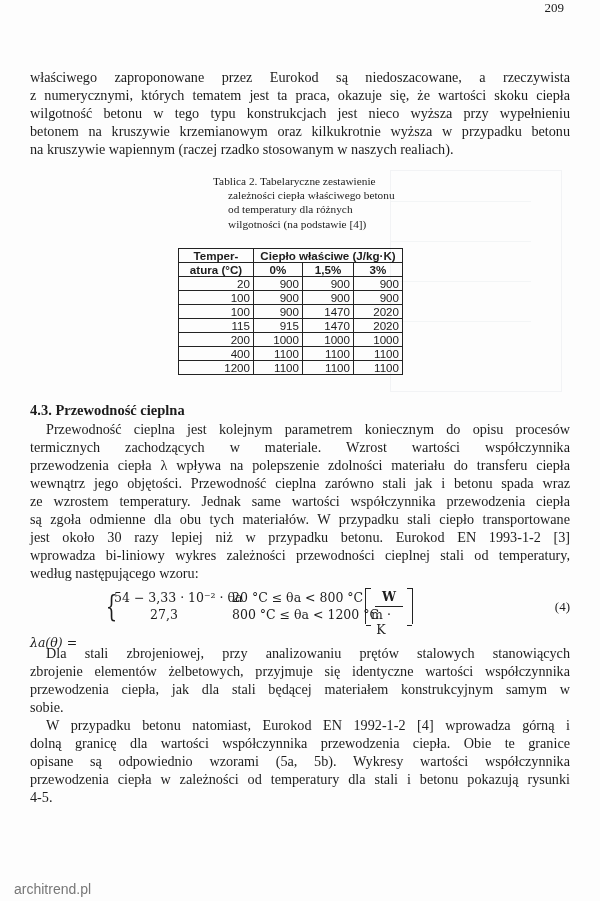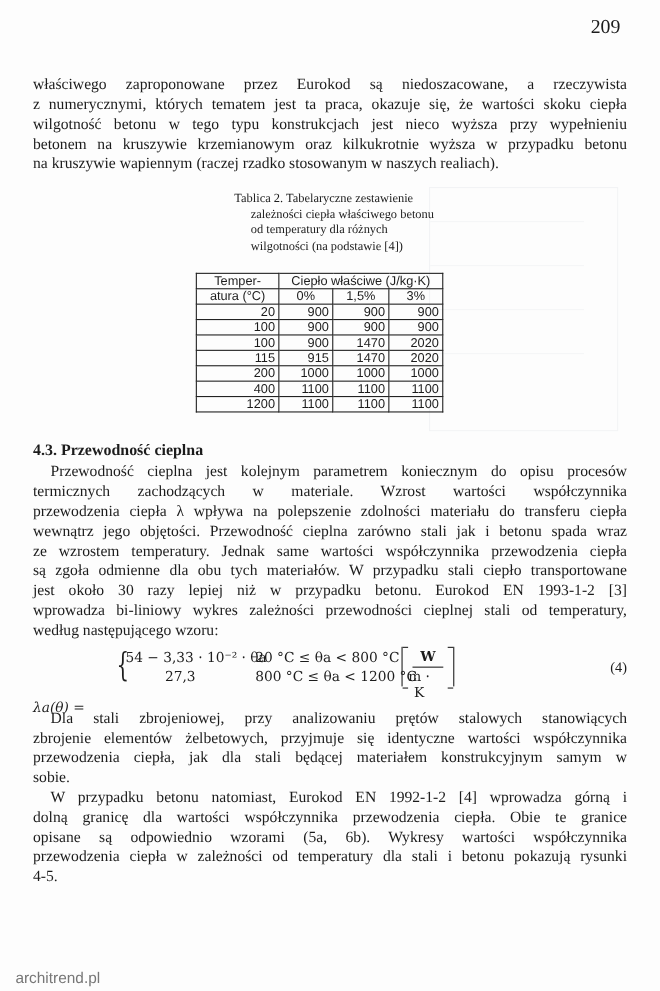--- a/index.html
+++ b/index.html
@@ -4,22 +4,22 @@
 <style>
   html, body { margin: 0; padding: 0; }
   body {
     width: 600px; height: 901px; overflow: hidden;
     background: #fdfdfd;
     position: relative;
     font-family: "Liberation Serif", "DejaVu Serif", serif;
     color: #1c1c1c;
   }
   .page-number {
-    position: absolute; top: 14px; right: 36px;
-    font-size: 18px;
+    position: absolute; top: 0; right: 36px;
+    font-size: 13px;
   }
   .bleed {
     position: absolute; left: 390px; top: 170px; width: 170px; height: 220px;
     border: 1px solid #eceef0; opacity: 0.6;
   }
   .bleed .gl { position: absolute; left: 0; right: 30px; height: 1px; background: #eef0f2; }
   .para {
     position: absolute; left: 30px; width: 540px;
     font-size: 14.2px; line-height: 18px;
     text-align: justify;
@@ -35,21 +35,21 @@
   table.data {
     position: absolute; left: 178px; top: 248px;
     border-collapse: collapse;
     font-family: "Liberation Sans", "DejaVu Sans", sans-serif;
     font-size: 11.6px;
   }
   table.data td, table.data th {
     border: 1px solid #222; padding: 0 3px; height: 13px; line-height: 13px;
     font-weight: normal; text-align: right;
   }
-  table.data th { text-align: center; }
+  table.data th { text-align: center; font-weight: bold; }
   table.data .c0 { width: 68px; }
   table.data .c1 { width: 42px; }
   table.data .c2 { width: 44px; }
   table.data .c3 { width: 42px; }
   .section-heading {
     position: absolute; left: 30px; top: 402px;
     font-size: 14.5px; font-weight: bold;
   }
   .equation {
     position: absolute; left: 30px; top: 588px; width: 540px; height: 40px;
@@ -192,18 +192,18 @@
 <div class="para" style="top:644px">
   <span class="line indent">Dla stali zbrojeniowej, przy analizowaniu prętów stalowych stanowiących</span>
   <span class="line">zbrojenie elementów żelbetowych, przyjmuje się identyczne wartości współczynnika</span>
   <span class="line">przewodzenia ciepła, jak dla stali będącej materiałem konstrukcyjnym samym w</span>
   <span class="line last">sobie.</span>
 </div>
 
 <div class="para" style="top:716px">
   <span class="line indent">W przypadku betonu natomiast, Eurokod EN 1992-1-2 [4] wprowadza górną i</span>
   <span class="line">dolną granicę dla wartości współczynnika przewodzenia ciepła. Obie te granice</span>
-  <span class="line">opisane są odpowiednio wzorami (5a, 6b). Wykresy wartości współczynnika</span>
+  <span class="line">opisane są odpowiednio wzorami (5a, 5b). Wykresy wartości współczynnika</span>
   <span class="line">przewodzenia ciepła w zależności od temperatury dla stali i betonu pokazują rysunki</span>
   <span class="line last">4-5.</span>
 </div>
 
 <div class="watermark">architrend.pl</div>
 
 </body></html>

